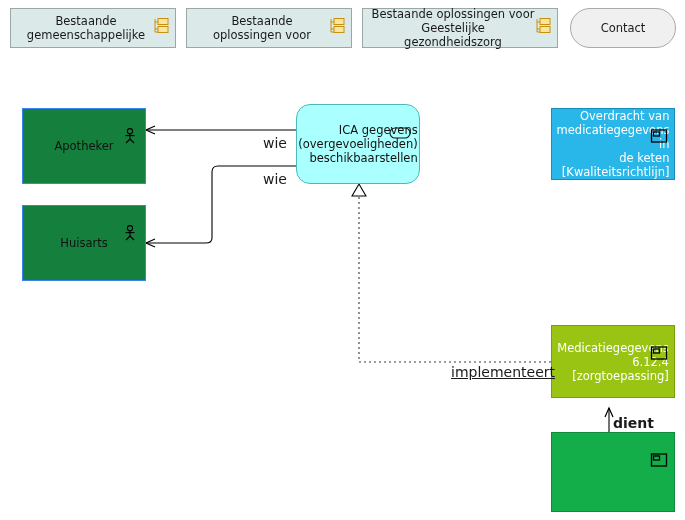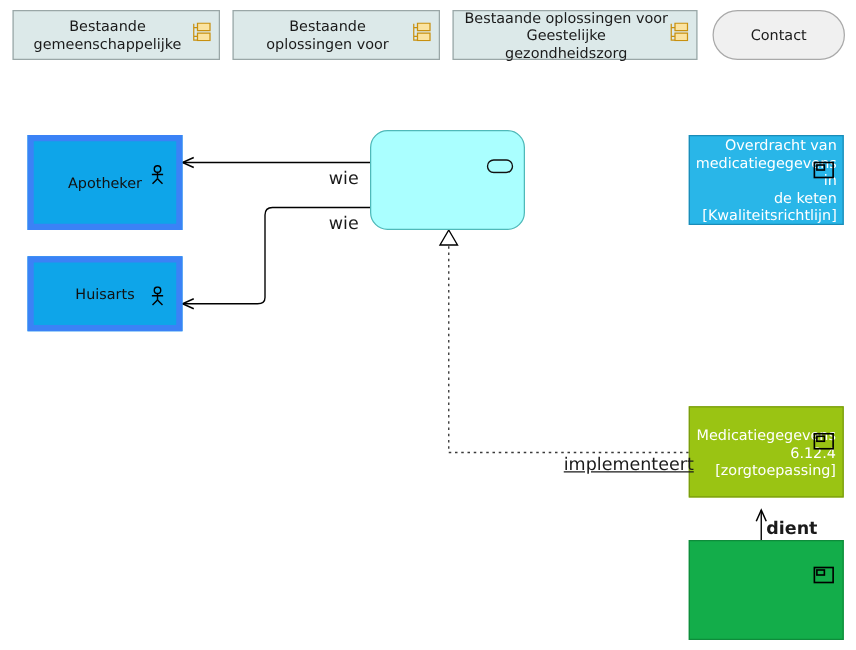--- a/index.html
+++ b/index.html
@@ -59,22 +59,22 @@
     justify-content: center;
     text-align: right;
     font-size: 11.5px;
     line-height: 14px;
     white-space: pre-line;
     z-index: 5;
   }
   .node .node-label { display:block; padding: 0 6px; }
 
   .node-actor {
-    background: #0ea5e9;
-    border: 5px solid #3b82f6;
+    background: #15803d;
+    border: 1px solid #3b82f6;
     color: #111111;
   }
   .node-service {
     background: #aaffff;
     border: 1px solid #4fb9b9;
     border-radius: 14px;
     color: #111111;
   }
   .node-blue {
     background: #29b6e8;
@@ -201,34 +201,37 @@
     <svg viewBox="0 0 18 16" width="18" height="16">
       <circle cx="9" cy="3.2" r="2.6" fill="none" stroke="#000" stroke-width="1.1"></circle>
       <line x1="9" y1="5.8" x2="9" y2="11" stroke="#000" stroke-width="1.1"></line>
       <line x1="4.5" y1="7.6" x2="13.5" y2="7.6" stroke="#000" stroke-width="1.1"></line>
       <line x1="9" y1="11" x2="5" y2="15" stroke="#000" stroke-width="1.1"></line>
       <line x1="9" y1="11" x2="13" y2="15" stroke="#000" stroke-width="1.1"></line>
     </svg>
   </span>
 </div>
 
-<div class="node node-actor" style="left:22px; top:205px; width:124px; height:60px;">
+<div class="node node-actor" style="left:22px; top:205px; width:124px; height:76px;">
   <span class="node-label">Huisarts</span>
   <span class="corner-icon">
     <svg viewBox="0 0 18 16" width="18" height="16">
       <circle cx="9" cy="3.2" r="2.6" fill="none" stroke="#000" stroke-width="1.1"></circle>
       <line x1="9" y1="5.8" x2="9" y2="11" stroke="#000" stroke-width="1.1"></line>
       <line x1="4.5" y1="7.6" x2="13.5" y2="7.6" stroke="#000" stroke-width="1.1"></line>
       <line x1="9" y1="11" x2="5" y2="15" stroke="#000" stroke-width="1.1"></line>
       <line x1="9" y1="11" x2="13" y2="15" stroke="#000" stroke-width="1.1"></line>
     </svg>
   </span>
 </div>
 
 <div class="node node-service" style="left:296px; top:104px; width:124px; height:80px;">
+  <span class="node-label">ICA gegevens
+(overgevoeligheden)
+beschikbaarstellen</span>
   <span class="corner-icon svc">
     <svg viewBox="0 0 22 12" width="22" height="12">
       <rect x="1" y="1" width="20" height="10" rx="5" ry="5" fill="none" stroke="#111" stroke-width="1.1"></rect>
     </svg>
   </span>
 </div>
 
 <div class="node node-blue" style="left:551px; top:108px; width:124px; height:72px;">
   <span class="node-label">Overdracht van
 medicatiegegevens in

